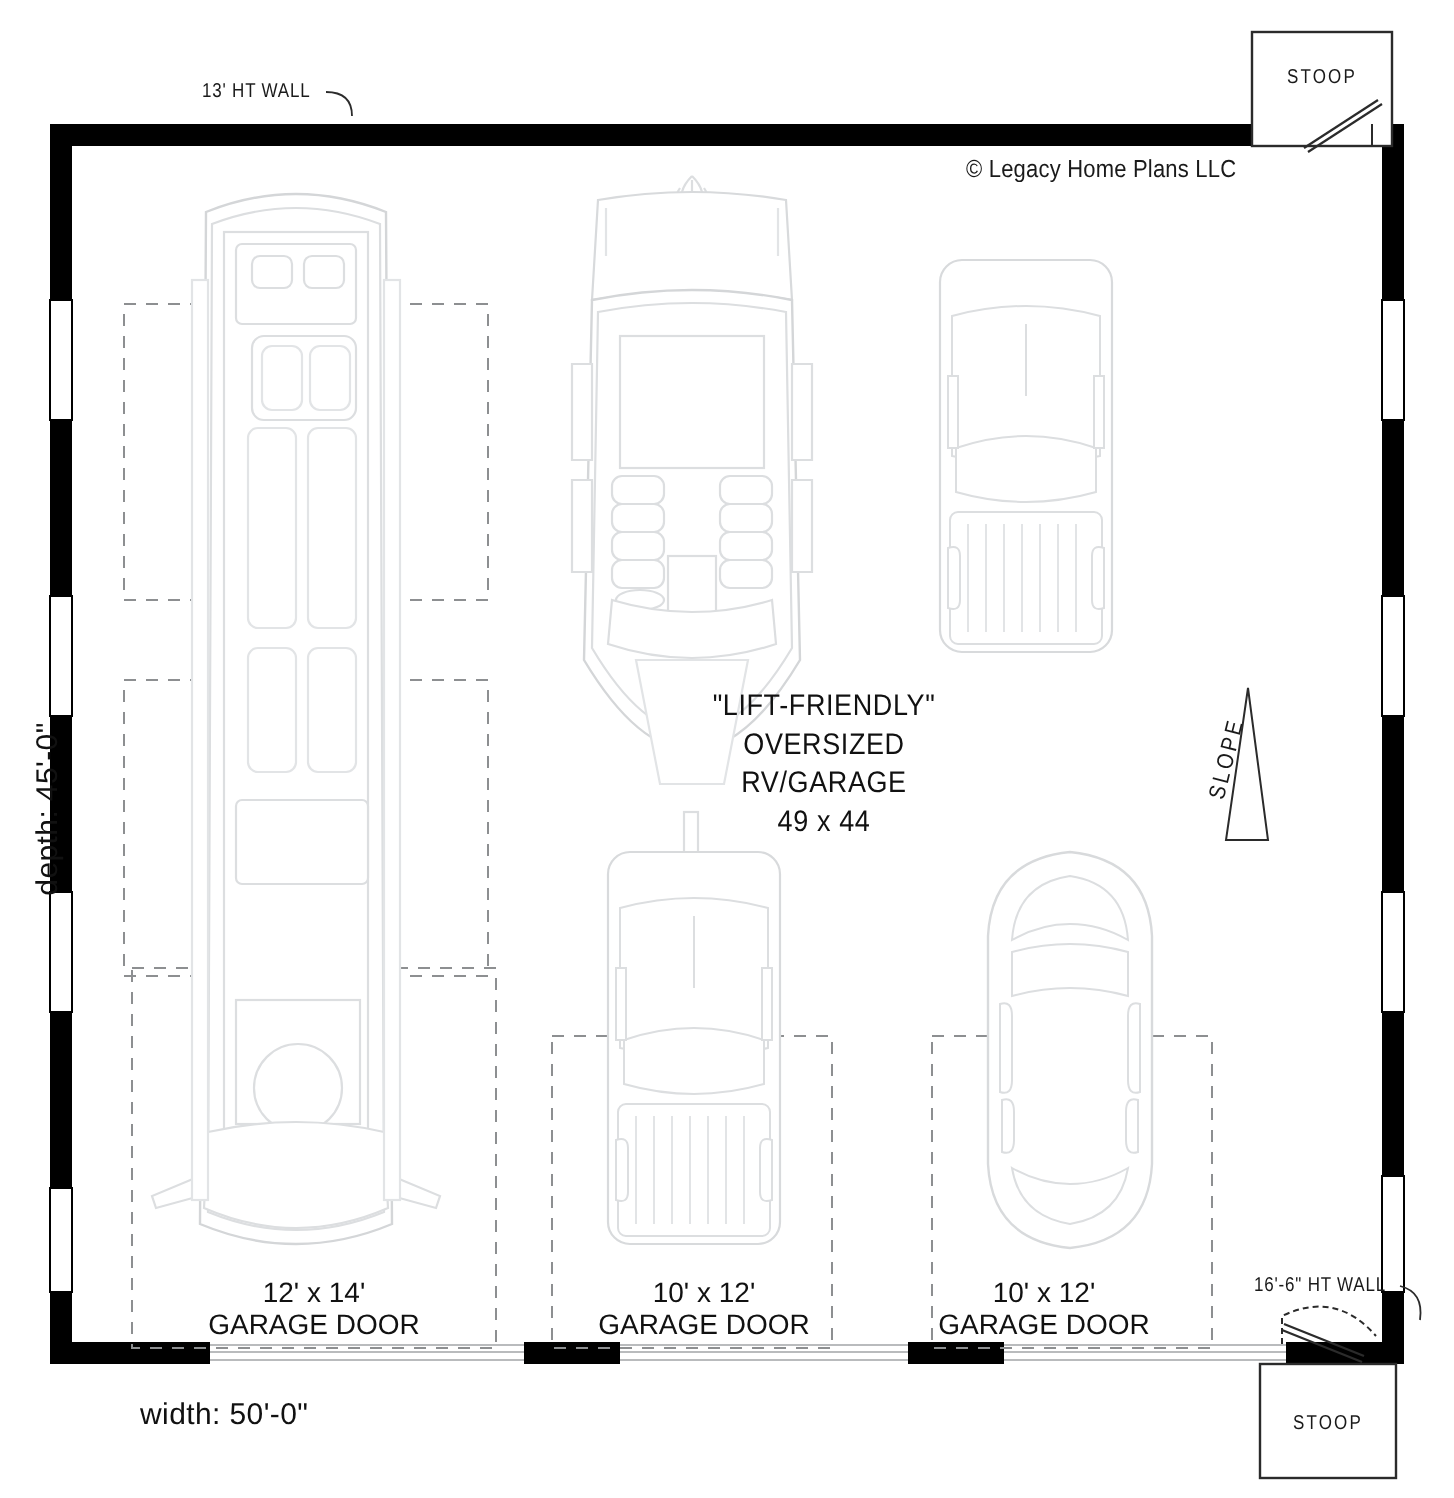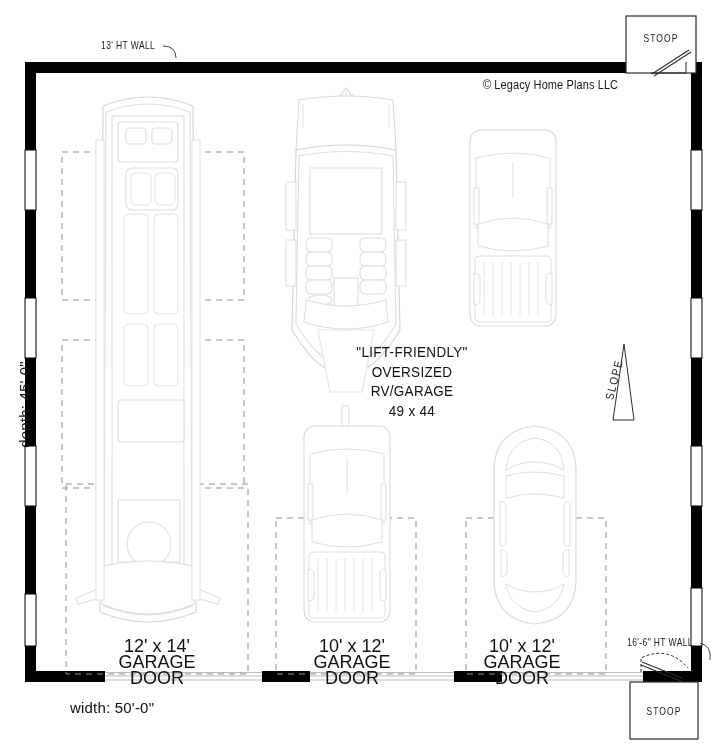--- a/index.html
+++ b/index.html
@@ -18,21 +18,21 @@
   }
   #width-label{left:70px;top:699px;}
   #depth-label{
     left:-31px;top:396px;width:110px;text-align:center;
     transform:rotate(-90deg);transform-origin:50% 50%;
   }
 
   
   .gd{
     font-family:"Liberation Sans",sans-serif;
-    font-size:18px;color:#111;text-align:center;
+    font-size:14px;color:#111;text-align:center;
     line-height:16px;position:absolute;
   }
 
   
   .note{
     font-family:"Liberation Sans",sans-serif;
     font-size:8.5px;color:#1a1a1a;letter-spacing:.4px;
     transform:scaleY(1.18);transform-origin:left center;
   }
   .stooptxt{

